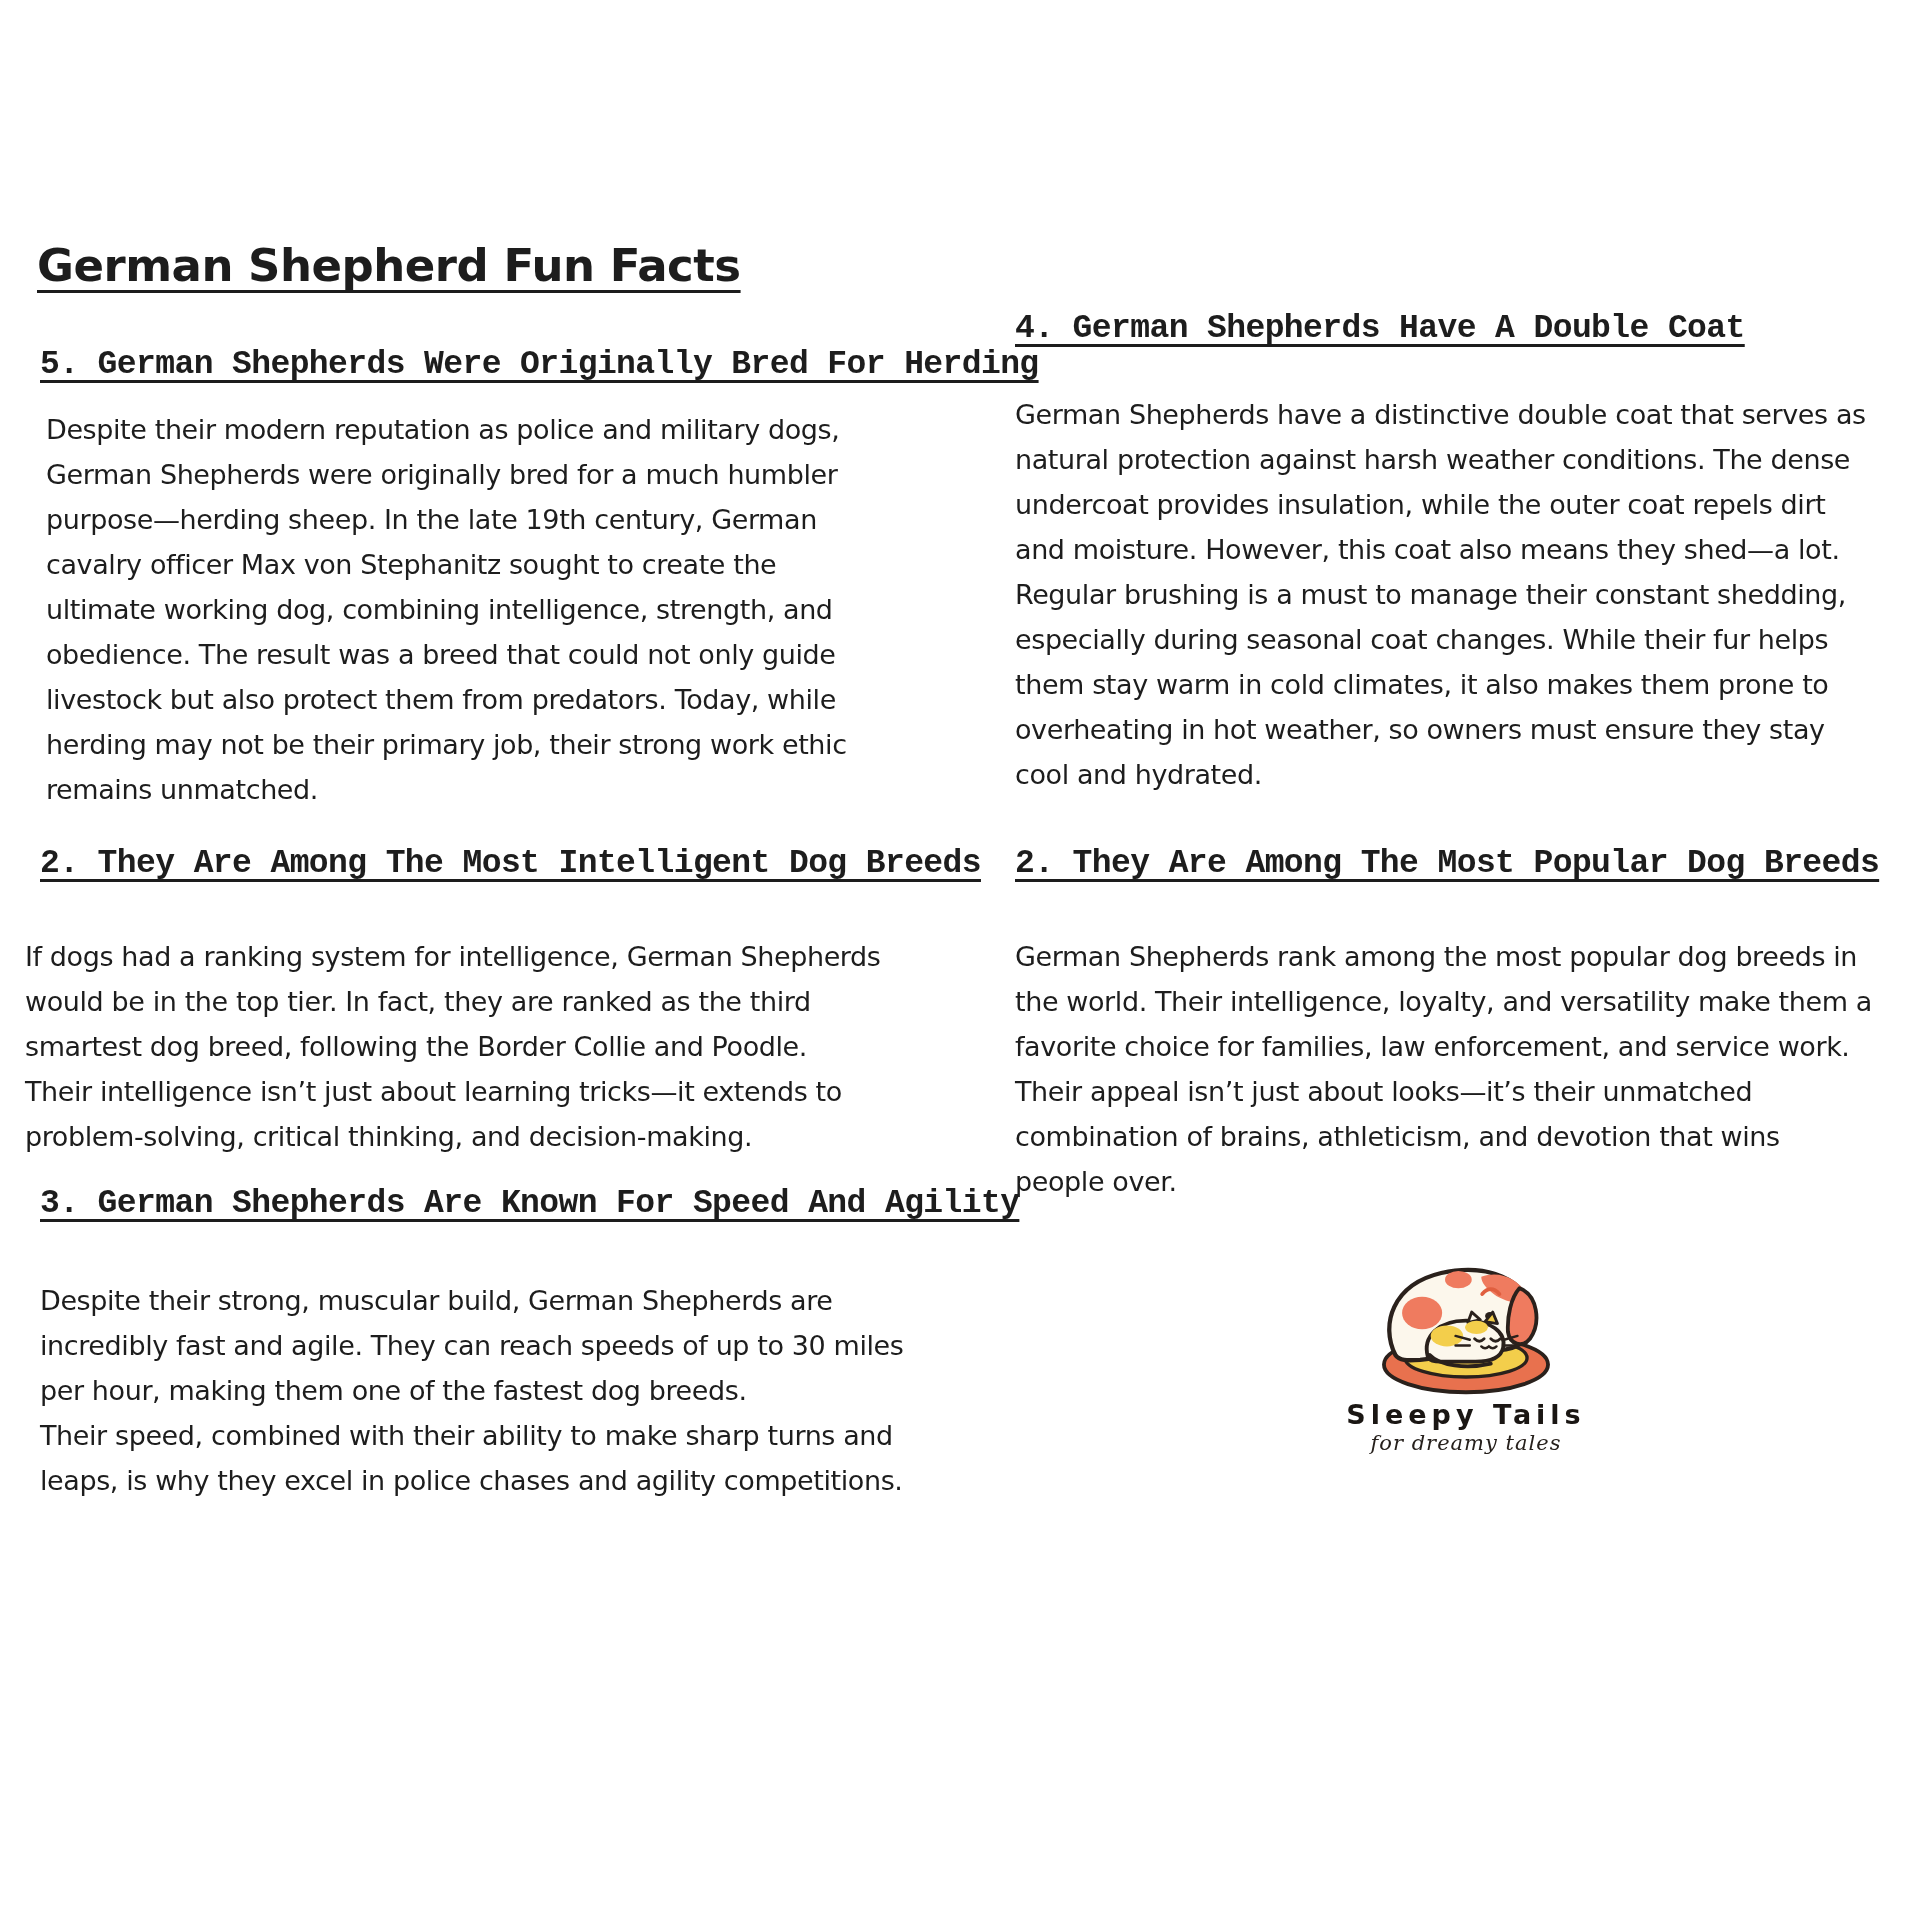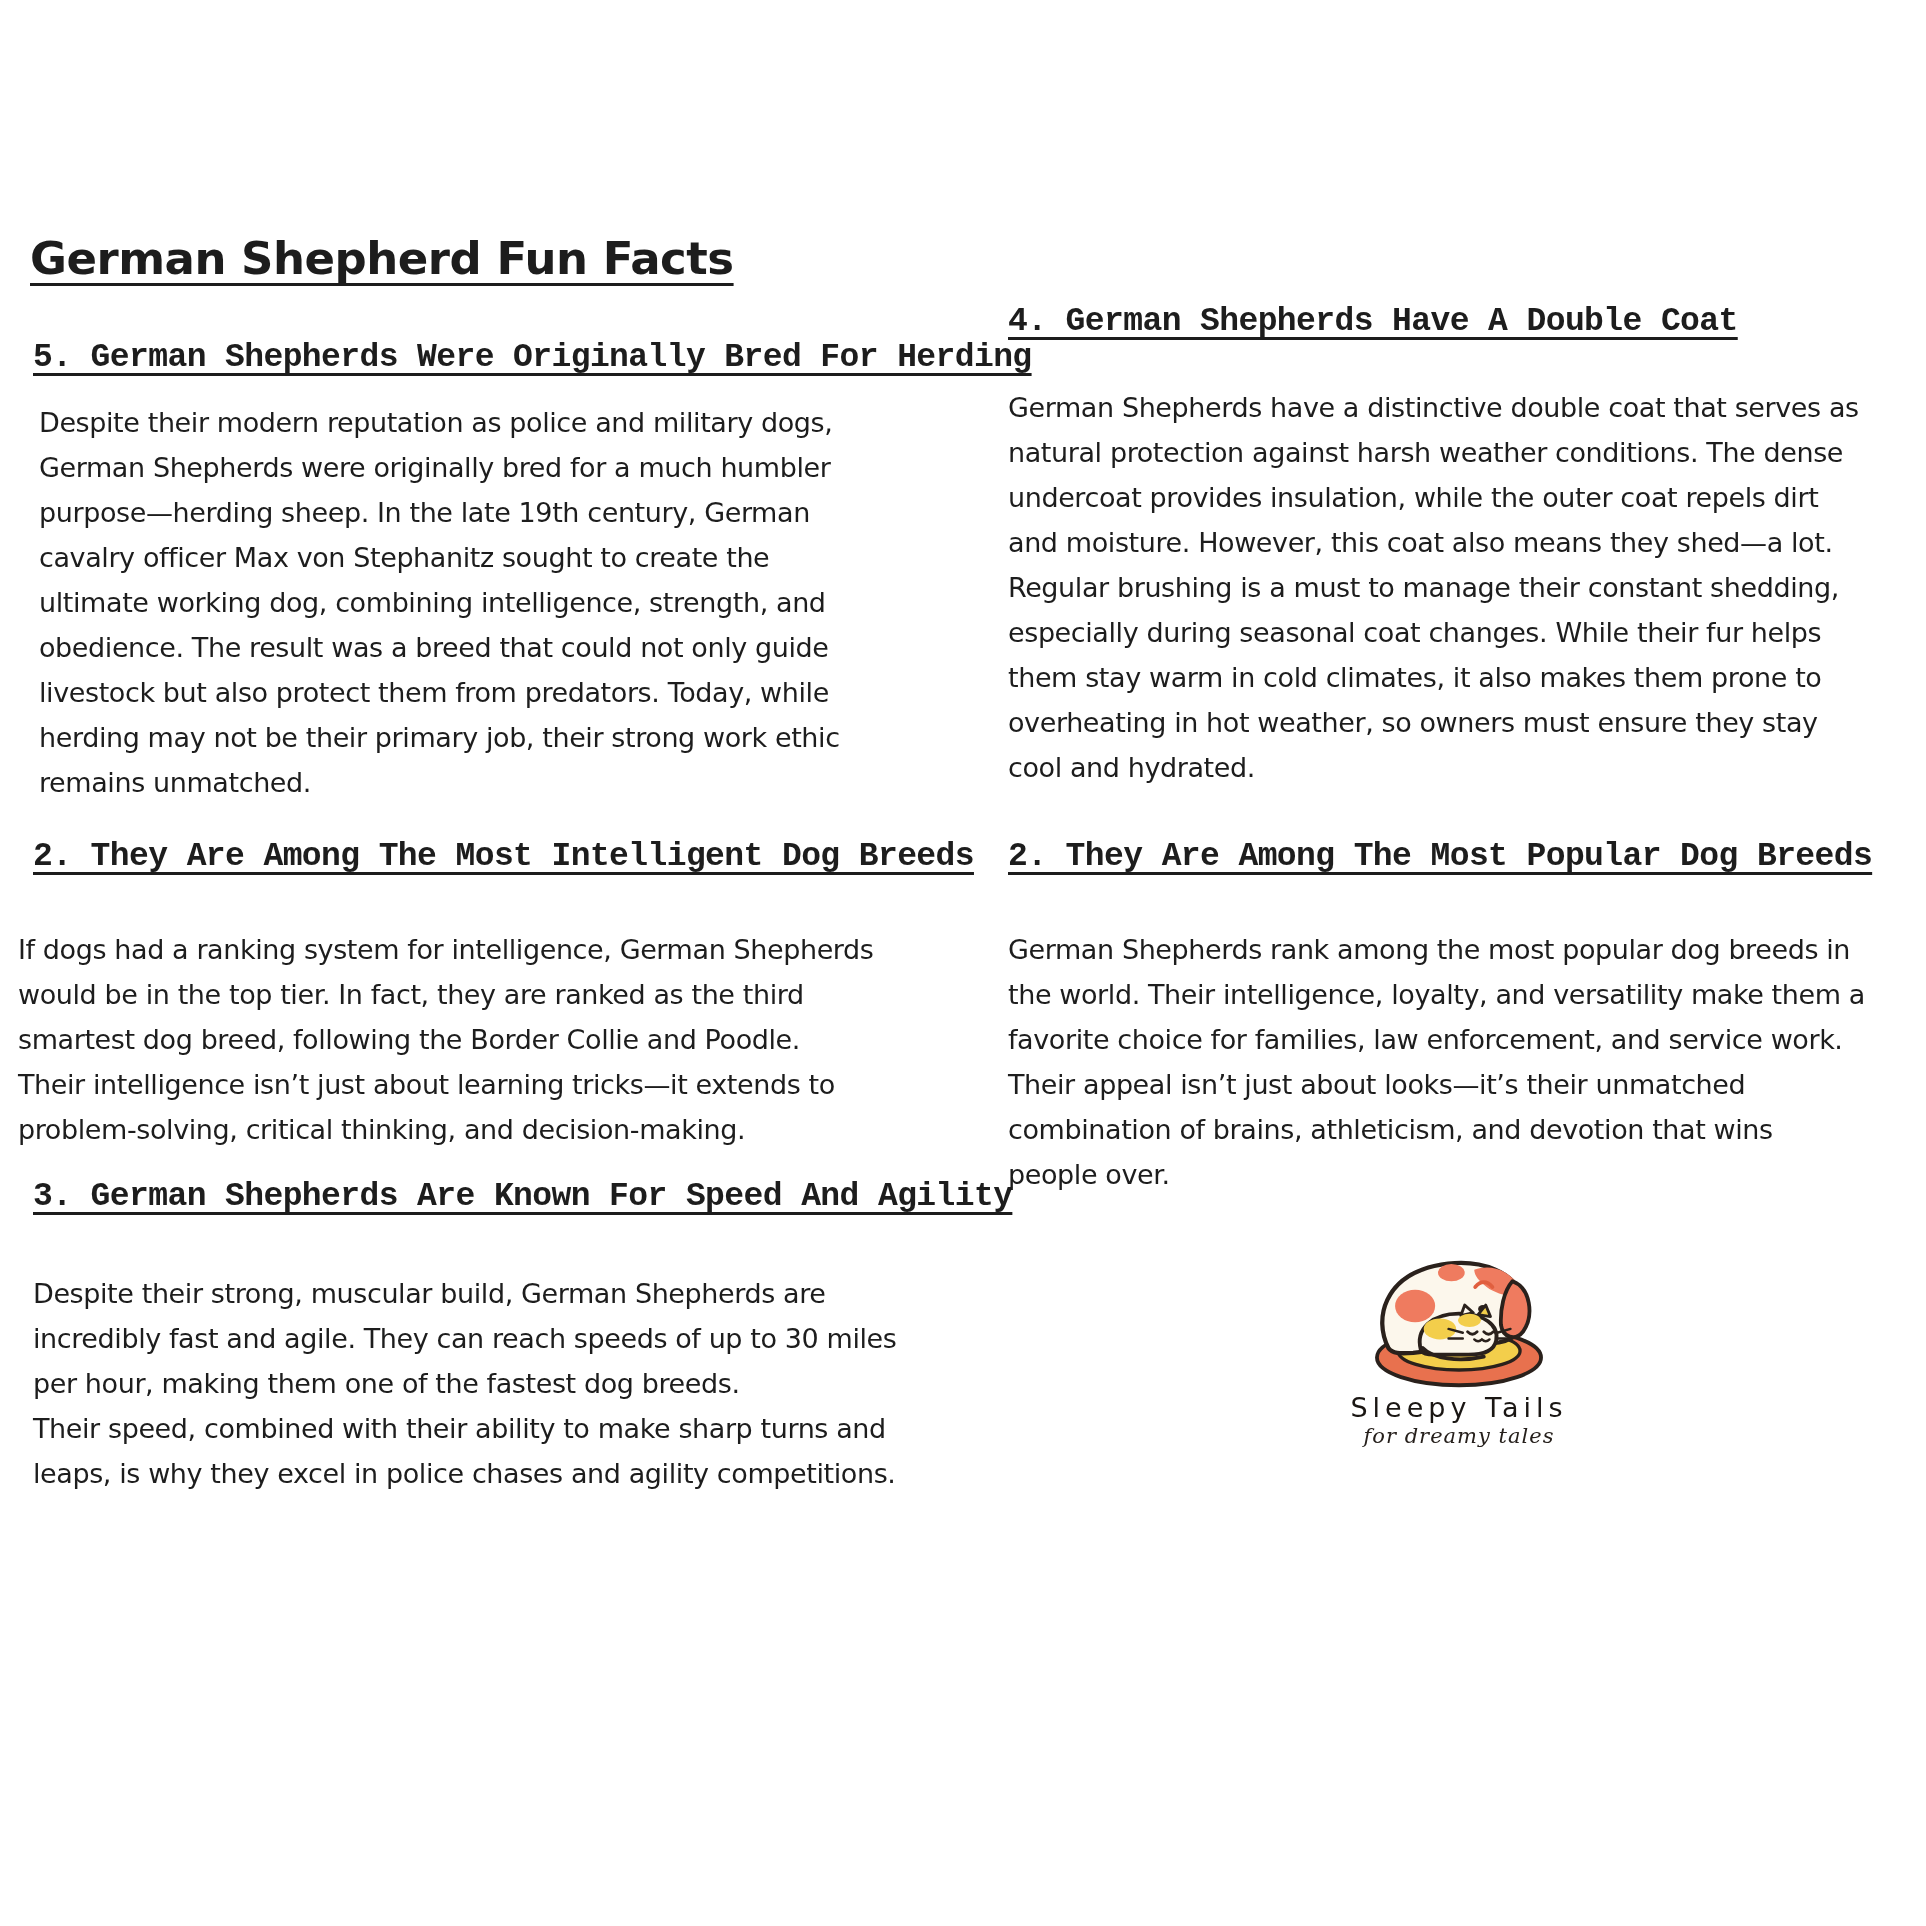--- a/index.html
+++ b/index.html
@@ -5,21 +5,21 @@
   html, body { margin: 0; padding: 0; background: #ffffff; }
   .page {
     position: relative;
     width: 1927px;
     height: 1927px;
     background: #ffffff;
     font-family: "DejaVu Sans", sans-serif;
     color: #1d1d1d;
     overflow: hidden;
   }
-  .block { position: absolute; margin: 0; }
+  .block { position: absolute; margin: 7px; }
 
   .doc-title {
     left: 30px; top: 232px;
     font-size: 45px;
     font-weight: bold;
     letter-spacing: -0.5px;
     text-decoration: underline;
     text-decoration-thickness: 3px;
     text-underline-offset: 9px;
     white-space: pre;
@@ -58,21 +58,21 @@
   
   .logo {
     left: 1335px; top: 1245px;
     width: 248px;
     text-align: center;
   }
   .logo svg { display: block; margin: 0 auto; }
   .logo-brand {
     margin-top: 2px;
     font-size: 27px;
-    font-weight: normal;
+    font-weight: bold;
     letter-spacing: 5px;
     color: #1a1613;
   }
   .logo-tagline {
     margin-top: 1px;
     font-family: "DejaVu Serif", serif;
     font-style: italic;
     font-size: 21px;
     letter-spacing: 1px;
     color: #26201c;

